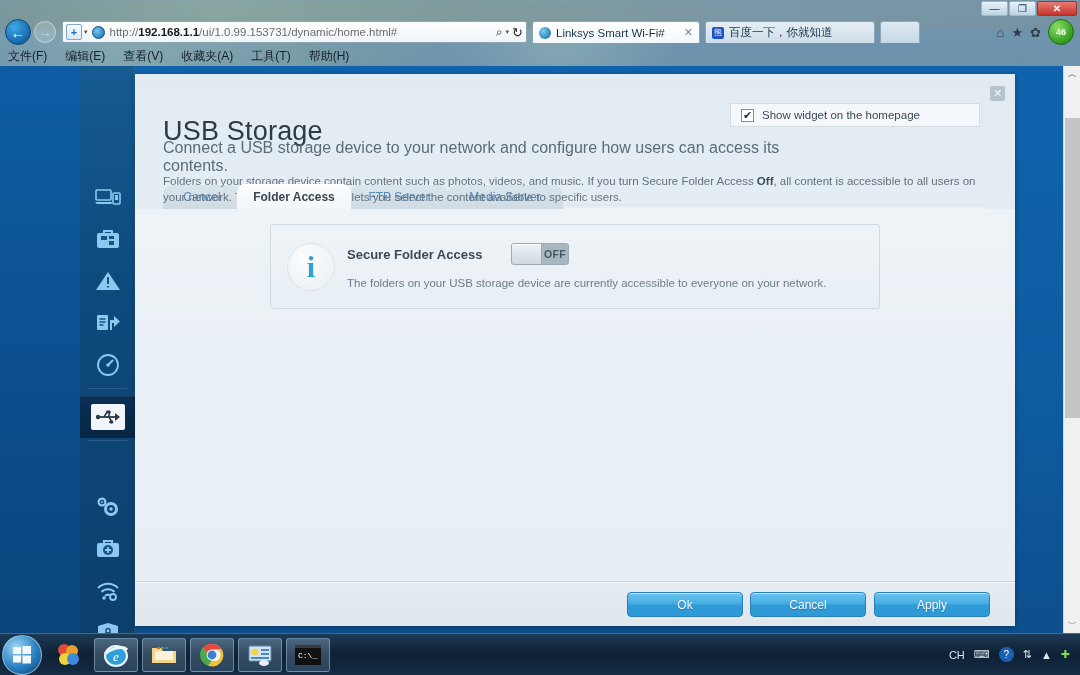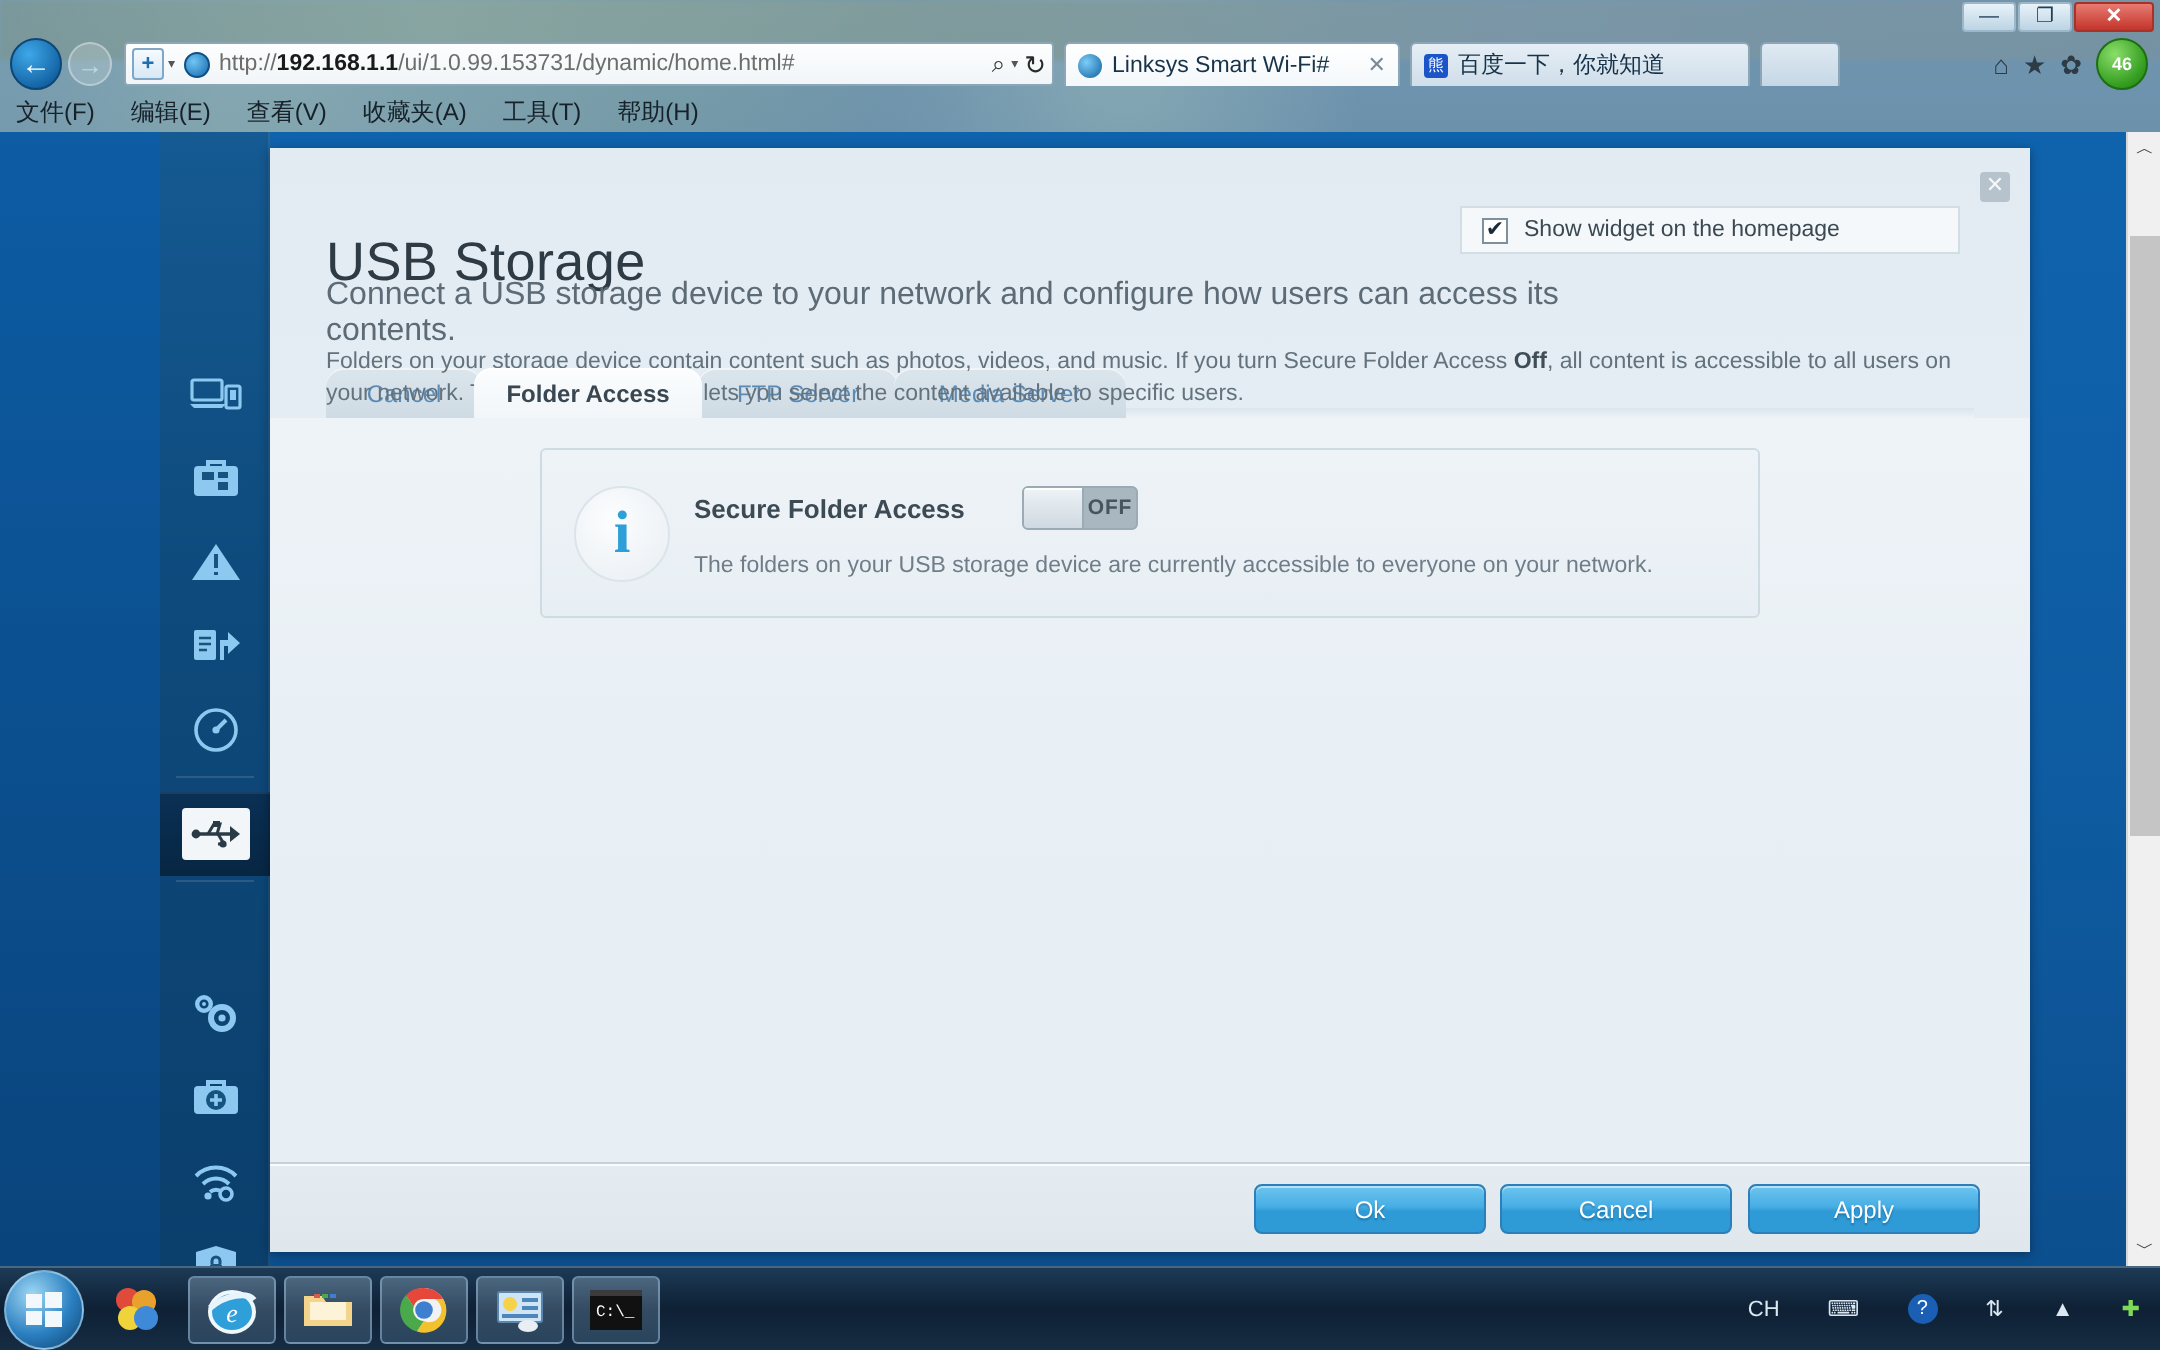--- a/index.html
+++ b/index.html
@@ -323,21 +323,21 @@
     display:flex; align-items:center; justify-content:center;
   }
   .tbitem{
     width:44px; height:34px; margin-left:4px;
     border:1px solid rgba(170,205,235,.45); border-radius:3px;
     background:linear-gradient(180deg, rgba(190,222,244,.30), rgba(120,165,200,.22));
     display:flex; align-items:center; justify-content:center;
   }
   .tbitem.noborder{ border:none; background:none; }
   #tray{
-    margin-left:auto; display:flex; align-items:center; gap:24px;
+    margin-left:auto; display:flex; align-items:center; gap:9px;
     padding-right:10px; color:#dbe8f2; font-size:11px;justify-content:space-between;
   }
   #watermark{
     position:absolute; right:8px; bottom:2px;
     text-align:right; pointer-events:none;
   }
   #wm-text{
     font-size:26px; color:rgba(255,255,255,.62); font-weight:bold;
     letter-spacing:1px; line-height:28px;
     text-shadow:0 1px 2px rgba(0,0,0,.45);

